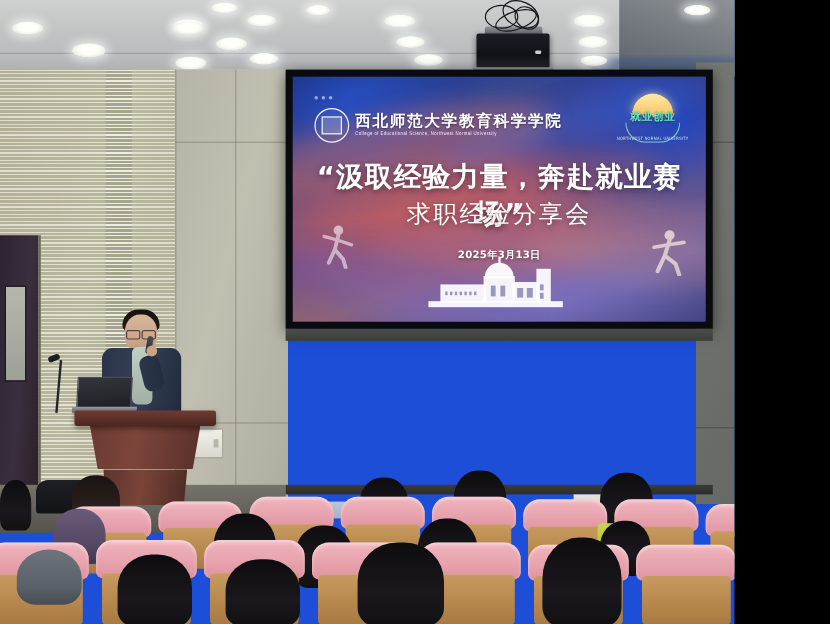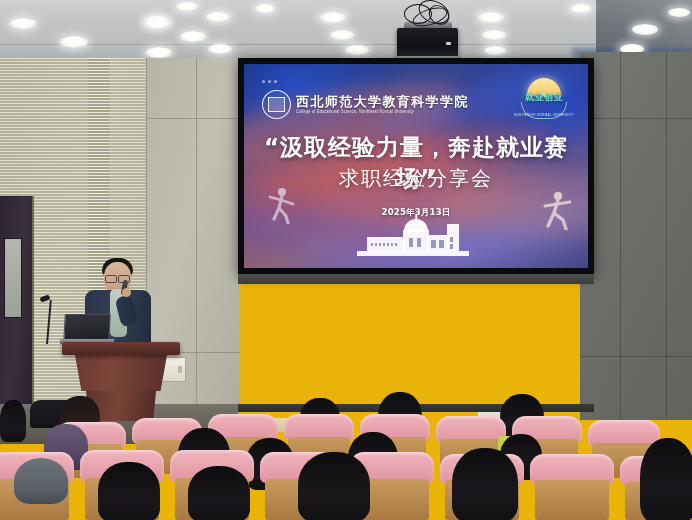--- a/index.html
+++ b/index.html
@@ -1,20 +1,20 @@
 <!DOCTYPE html>
 <html><head>
 <meta charset="utf-8">
 <style>
   html,body{margin:0;padding:0;background:#000;}
   body{font-family:"Liberation Sans","DejaVu Sans",sans-serif;}
 
   #scene{
-    position:relative;width:692px;height:520px;overflow:hidden;
-    background:#eab308;
+    position:relative;width:612px;height:520px;overflow:hidden;
+    background:#1d4ed8;
   }
 
   
   .ceiling{
     position:absolute;left:0;top:0;width:692px;height:64px;
     background:linear-gradient(180deg,#cfd0cf 0%,#c2c4c4 40%,#b9bcbd 75%,#a9acad 100%);
   }
   .ceiling-seam{
     position:absolute;left:0;width:692px;height:1px;background:rgba(120,124,126,.45);
   }

